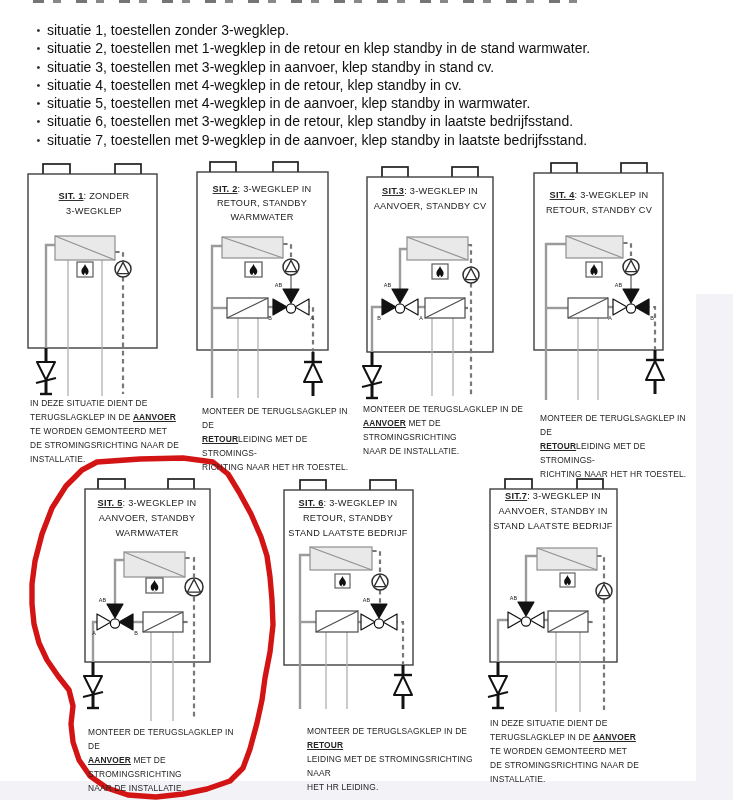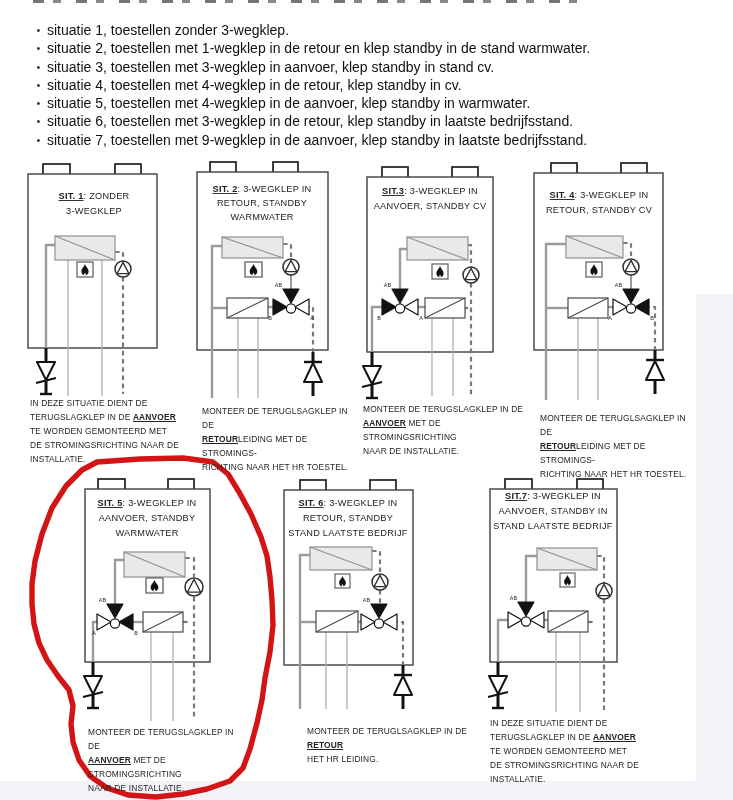--- a/index.html
+++ b/index.html
@@ -380,20 +380,21 @@
       <div><span class="u">RETOUR</span><span>LEIDING MET DE STROMINGS-</span></div>
       <div><span>RICHTING NAAR HET HR TOESTEL.</span></div>
     </div>
     <div class="cap" style="left: 88px; top: 725px; width: 160px;">
       <div><span>MONTEER DE TERUGSLAGKLEP IN DE</span></div>
       <div><span class="u">AANVOER</span><span> MET DE STROMINGSRICHTING</span></div>
       <div><span>NAAR DE INSTALLATIE.</span></div>
     </div>
     <div class="cap" style="left: 287px; top: 724px; width: 180px; margin-left: 20px;">
       <div><span>MONTEER DE TERUGLSAGKLEP IN DE </span><span class="u">RETOUR</span></div>
+      <div><span>LEIDING MET DE STROMINGSRICHTING NAAR</span></div>
       <div><span>HET HR LEIDING.</span></div>
     </div>
     <div class="cap" style="left: 490px; top: 716px; width: 152px;">
       <div><span>IN DEZE SITUATIE DIENT DE</span></div>
       <div><span>TERUGSLAGKLEP IN DE </span><span class="u">AANVOER</span></div>
       <div><span>TE WORDEN GEMONTEERD MET</span></div>
       <div><span>DE STROMINGSRICHTING NAAR DE</span></div>
       <div><span>INSTALLATIE.</span></div>
     </div>
   </div>

